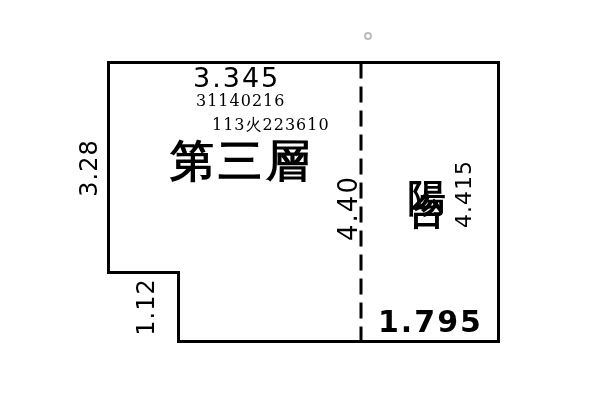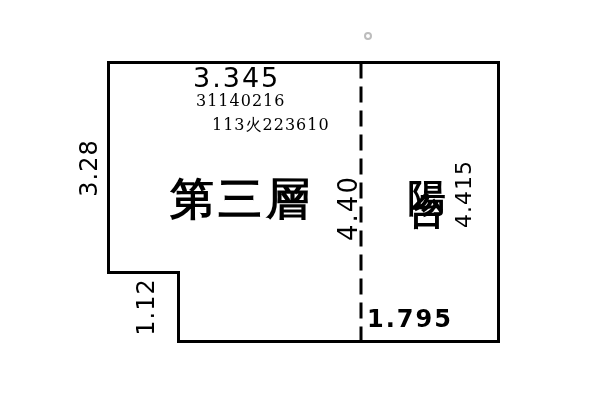--- a/index.html
+++ b/index.html
@@ -23,36 +23,36 @@
     line-height:1;
     color:var(--line);
   }
   
   .dim-top{left:193px;top:64px;font-size:27px;letter-spacing:2px;}
   
   .reg{font-family:"DejaVu Serif","Liberation Serif",serif;font-size:16px;letter-spacing:1px;}
   .reg1{left:196px;top:93px;}
   .reg2{left:212px;top:117px;}
   
-  .room-main{left:170px;top:139px;font-size:44px;font-weight:bold;letter-spacing:4px;margin-top:38px;}
+  .room-main{left:170px;top:139px;font-size:44px;font-weight:bold;letter-spacing:4px;}
   
   .rot{text-align:center;transform:rotate(-90deg);transform-origin:center center;}
   .dim-divider{left:308px;top:195px;width:80px;font-size:26px;letter-spacing:2px;}
   .dim-balcony{left:422px;top:183px;width:84px;font-size:22px;letter-spacing:1px;}
   .dim-left{left:51px;top:156px;width:76px;font-size:24px;letter-spacing:1px;}
   .dim-left-lower{left:110px;top:295px;width:72px;font-size:24px;letter-spacing:1px;}
   
   .room-balcony{
     left:408px;top:151px;
     writing-mode:vertical-rl;
     font-size:38px;font-weight:bold;letter-spacing:9px;
   }
   
   .dim-bottom-main{left:212px;top:308px;font-size:28px;letter-spacing:2px;}
-  .dim-bottom-balcony{left:367px;top:307px;font-size:24px;font-weight:bold;letter-spacing:2px;}
+  .dim-bottom-balcony{left:378px;top:307px;font-size:30px;font-weight:bold;letter-spacing:2px;}
   
   .watermark{
     left:409px;top:292px;
     font-family:"DejaVu Serif","Liberation Serif",serif;
     font-size:16px;letter-spacing:3px;
   }
 </style>
 </head>
 <body>
 

